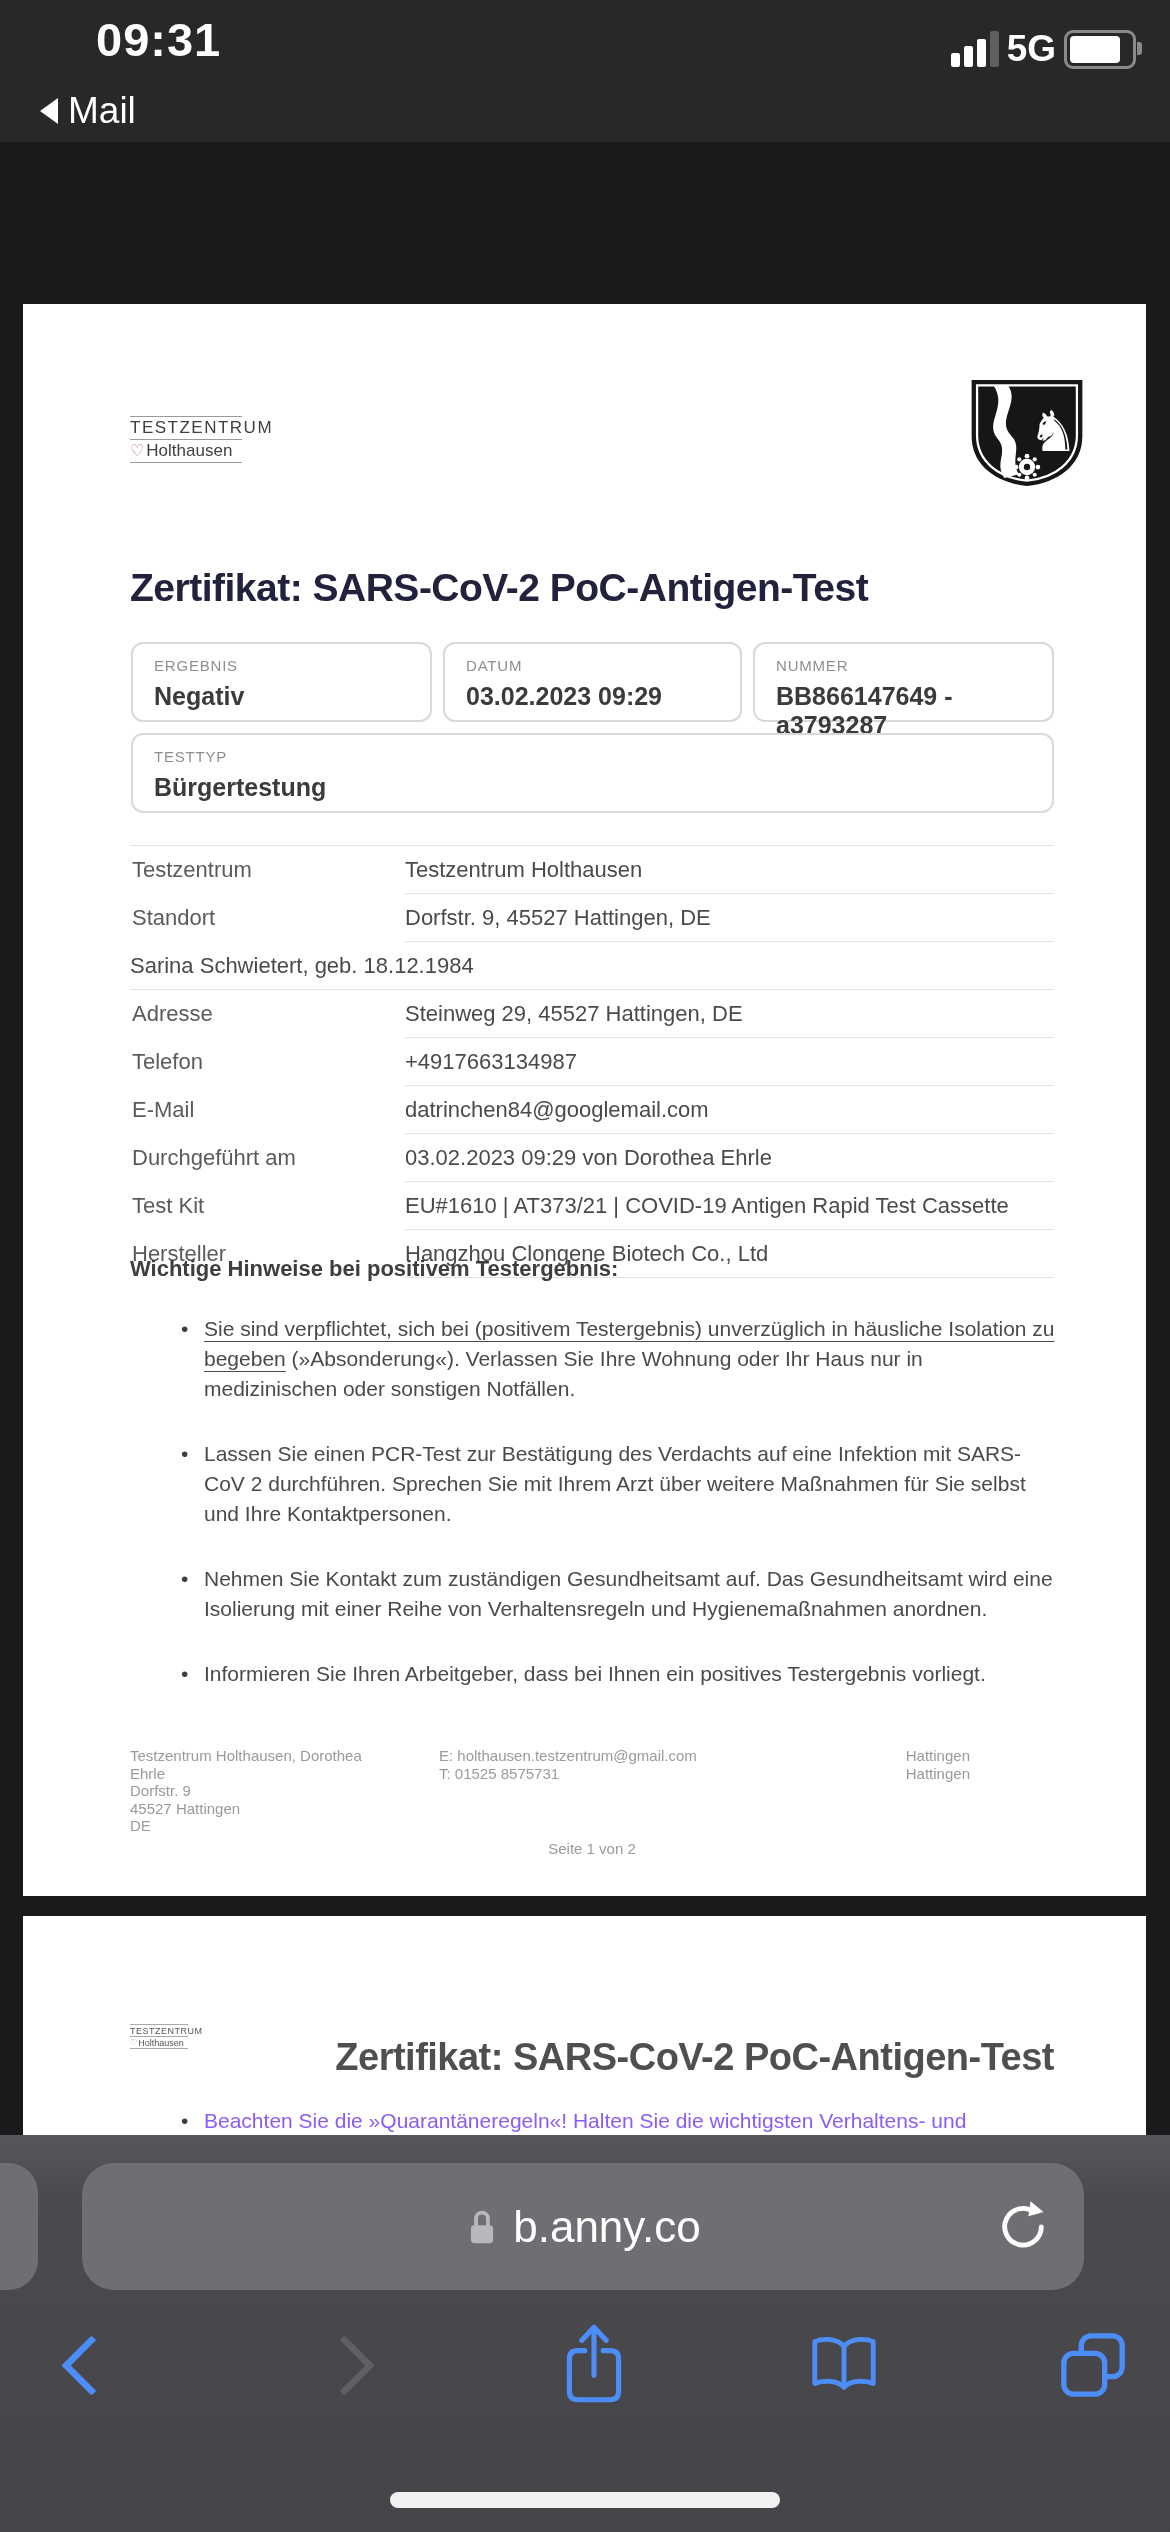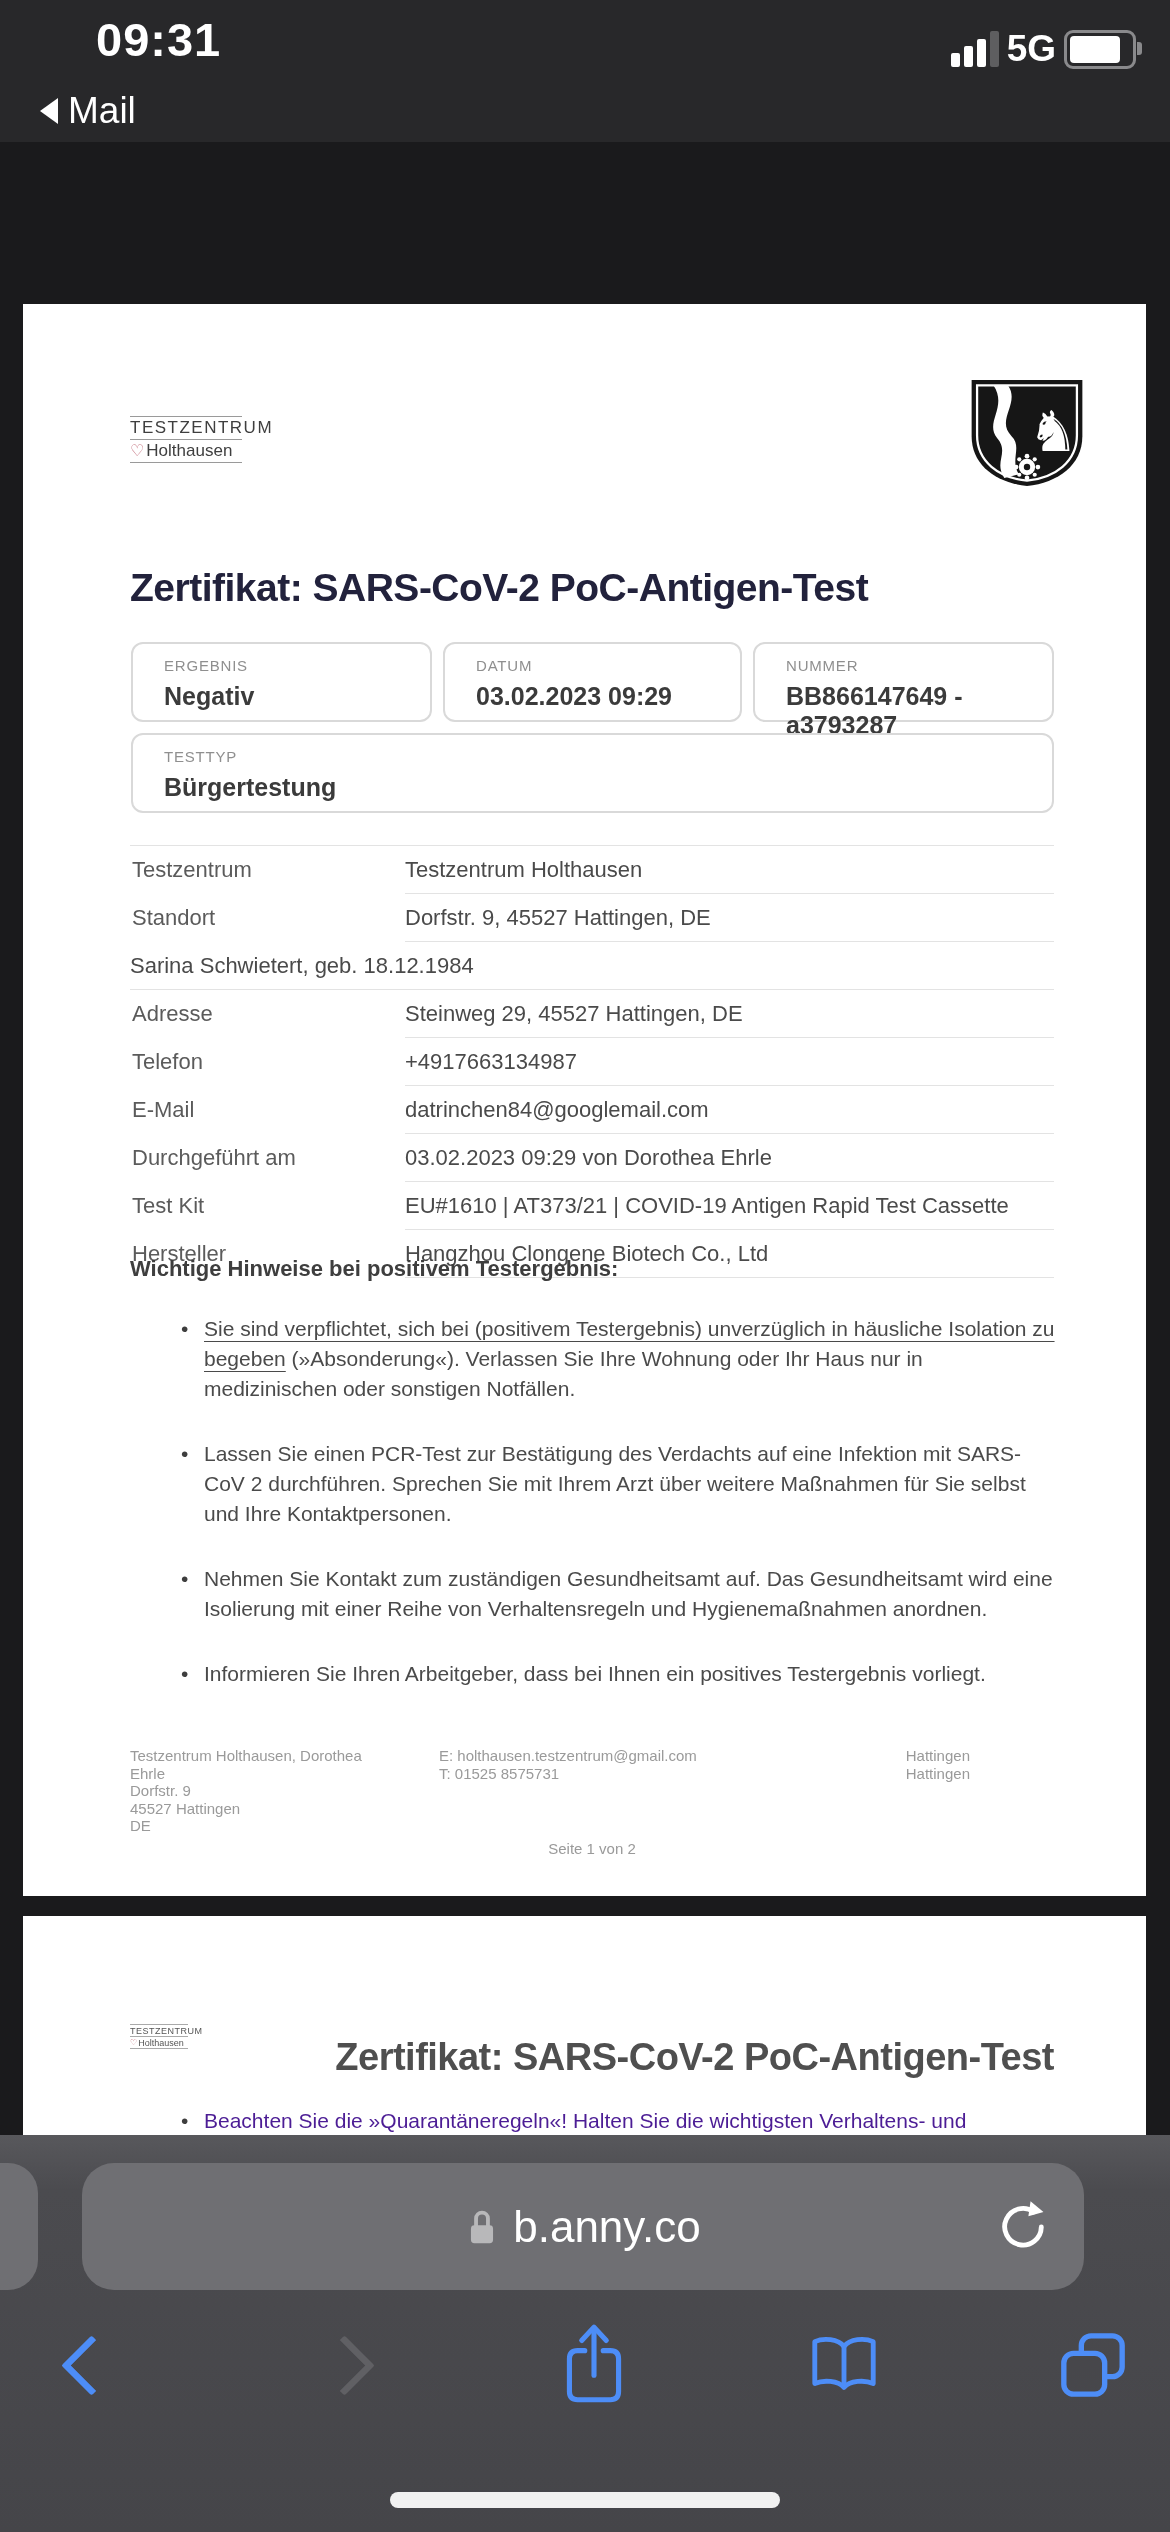--- a/index.html
+++ b/index.html
@@ -34,21 +34,21 @@
   .logo .t2{display:flex;align-items:center;gap:2px;font-size:17px;padding:1px 0;color:#3f3f3f;}
   .heart{color:#c4717e;font-size:16px;line-height:16px;}
 
   
   .shield{position:absolute;left:945px;top:68px;}
 
   .doc-title{position:absolute;left:107px;top:262px;font-size:39px;font-weight:800;color:#22223c;letter-spacing:-0.5px;}
 
   
   .box{position:absolute;height:80px;border:2px solid #d9d9d9;border-radius:12px;box-sizing:border-box;
-       padding:13px 31px;background:#fff;}
+       padding:13px 21px;background:#fff;}
   .box .lbl{font-size:15px;color:#8f8f8f;letter-spacing:0.8px;margin-bottom:8px;}
   .box .val{font-size:25px;font-weight:700;color:#3b3b3b;}
   .box1{left:108px;top:338px;width:301px;}
   .box2{left:420px;top:338px;width:299px;}
   .box3{left:730px;top:338px;width:301px;}
   .box4{left:108px;top:429px;width:923px;}
 
   
   .details{position:absolute;left:107px;top:541px;width:924px;border-top:1px solid #e3e3e3;}
   .drow{display:flex;}
@@ -68,21 +68,21 @@
   .fc3{position:absolute;left:704px;width:243px;text-align:right;}
   .seite{position:absolute;left:107px;top:1536px;width:924px;text-align:center;font-size:15px;color:#9a9a9a;}
 
   
   .minilogo{position:absolute;left:107px;top:108px;width:58px;color:#555;}
   .minilogo .ln{border-top:1px solid #aaa;}
   .minilogo .t1{font-size:9px;letter-spacing:0.5px;padding:0.5px 0;}
   .minilogo .t2{font-size:9px;padding:0.5px 0;display:flex;align-items:center;gap:1px;}
   .minilogo .heart{font-size:8px;line-height:8px;}
   .p2-title{position:absolute;right:92px;top:120px;font-size:38px;font-weight:800;color:#4f4f4f;letter-spacing:-0.5px;}
-  .p2-bullet{position:absolute;left:181px;top:190px;width:852px;font-size:21px;line-height:30px;color:#4c1d95;}
+  .p2-bullet{position:absolute;left:181px;top:190px;width:852px;font-size:21px;line-height:30px;color:#8b5cf6;}
   .p2-bullet::before{content:"•";position:absolute;left:-23px;top:0;color:#3e3e3e;}
 
   
   .toolbar{position:absolute;left:0;top:2135px;width:1170px;height:397px;
            background:linear-gradient(180deg,#58585c 0%,#4b4b4f 14%,#454549 100%);}
   .tab-stub{position:absolute;left:-28px;top:28px;width:66px;height:127px;border-radius:30px;background:#6f6f73;}
   .urlbar{position:absolute;left:82px;top:28px;width:1002px;height:127px;border-radius:32px;background:#6f6f73;
           display:flex;align-items:center;justify-content:center;gap:14px;}
   .url-text{color:#fff;font-size:44px;}
   .reload{position:absolute;right:30px;top:50%;transform:translateY(-50%);width:62px;height:62px;

